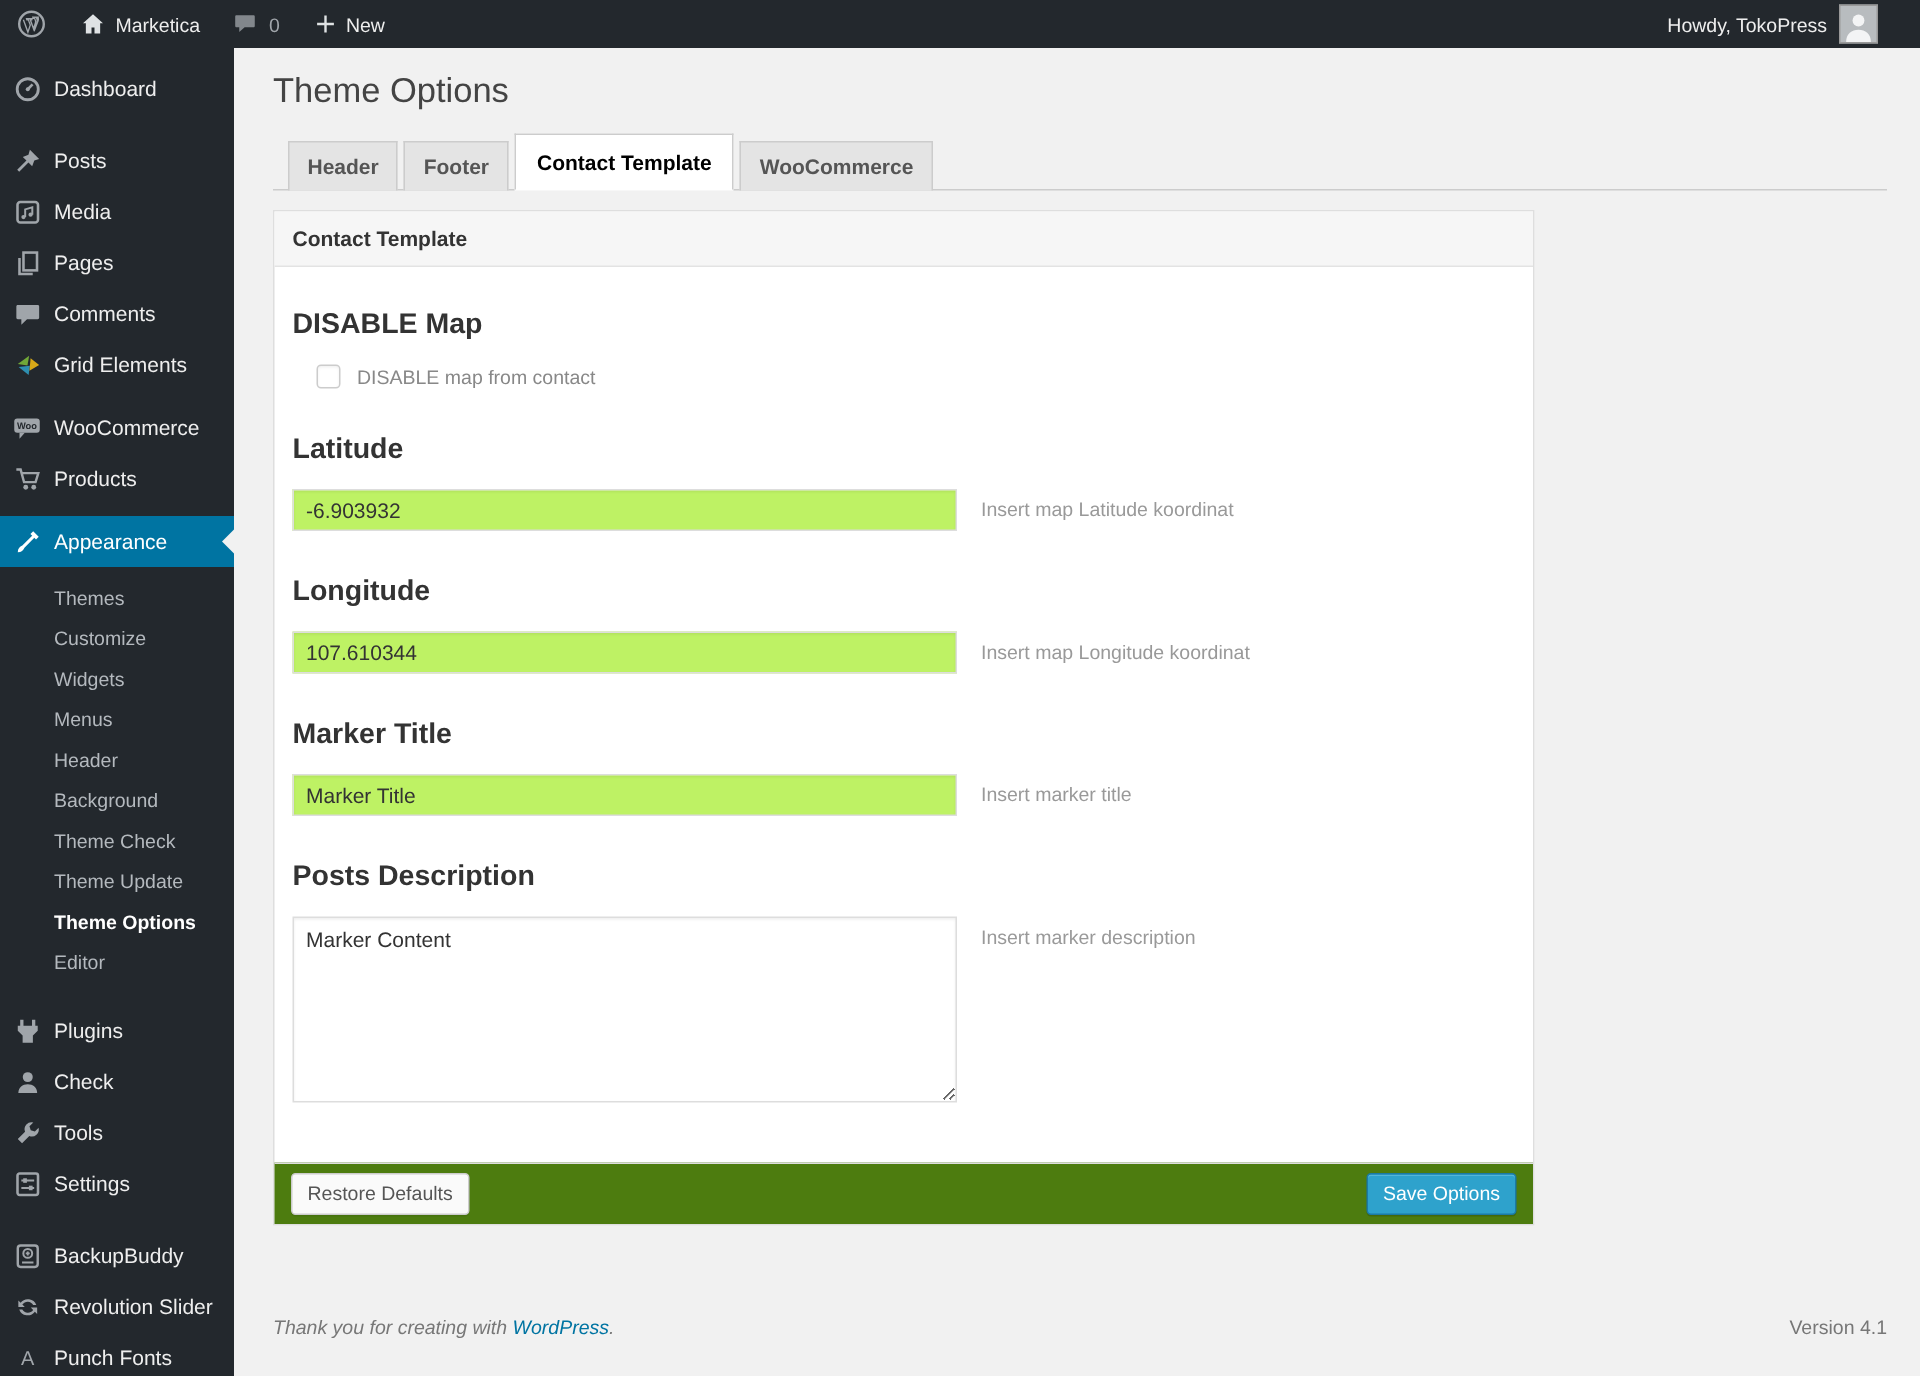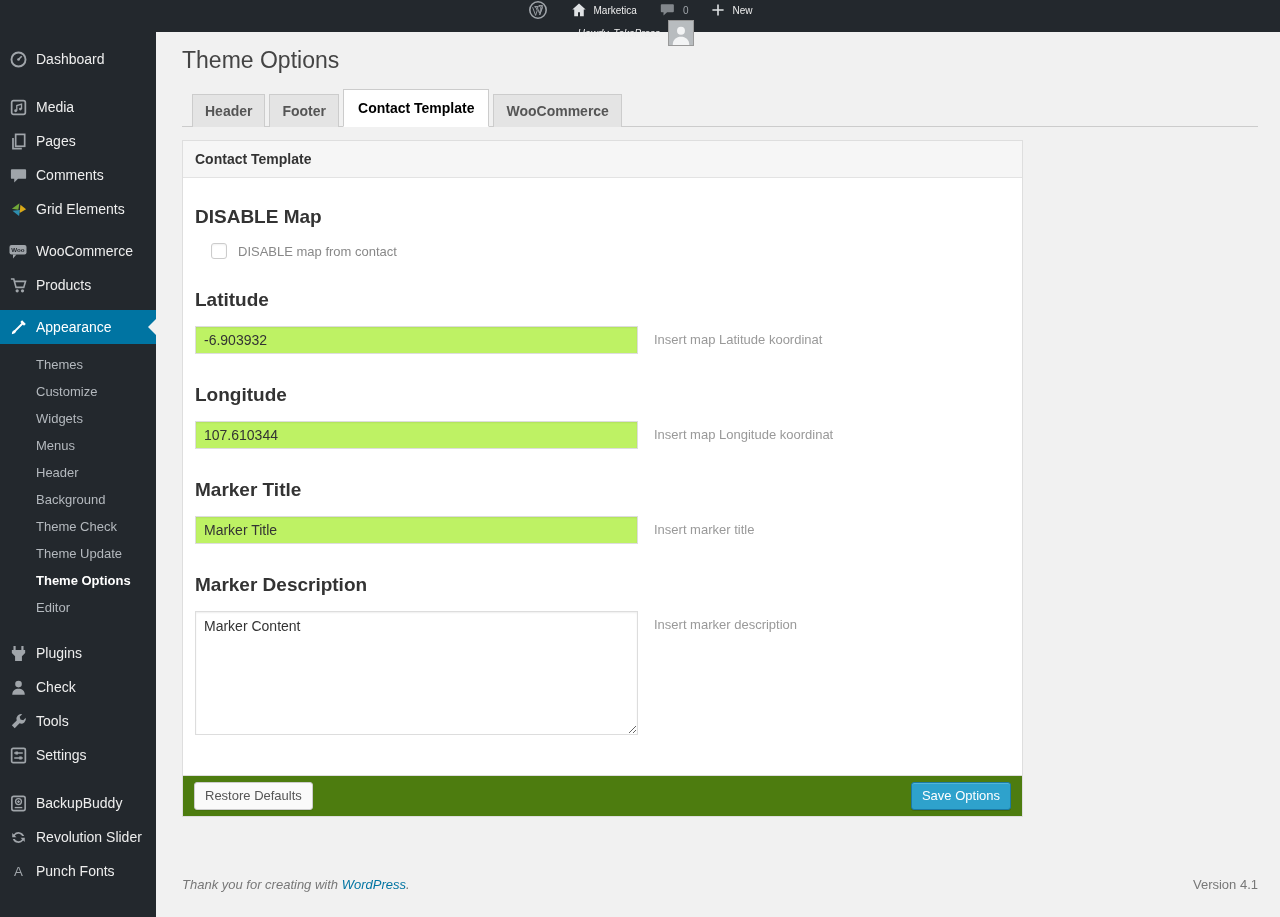--- a/index.html
+++ b/index.html
@@ -6,30 +6,29 @@
   html,body { width:1280px; height:917px; }
   body {
     font-family:"Liberation Sans", sans-serif;
     background:#f1f1f1;
     color:#444;
     overflow:hidden;
   }
   
   #adminbar {
     position:fixed; top:0; left:0; right:0; height:32px;
-    background:#23282d; color:#eee; font-size:10px;
-    display:flex; align-items:center; justify-content:space-between;
+    background:#23282d; color:#eee; font-size:13px;
+    display:flex; justify-content:space-between;
     z-index:50;
-    flex-direction:column;
   }
   .ab-left { display:flex; align-items:center; height:100%; }
   .ab-item { display:flex; align-items:center; gap:6px; padding:0 11px; height:100%; cursor:pointer; }
   .ab-item svg { display:block; }
   .ab-count { color:#a0a5aa; }
-  .ab-right { display:flex; align-items:center; height:100%; padding-right:8px;font-style:italic; }
+  .ab-right { display:flex; align-items:center; height:100%; padding-right:28px; }
   .howdy { display:flex; align-items:center; gap:8px; cursor:pointer; }
   .avatar {
     width:26px; height:26px; background:#b8bcbf; border:1px solid #999;
     display:flex; align-items:flex-end; justify-content:center; overflow:hidden;
   }
   
   #sidebar {
     position:fixed; top:32px; left:0; bottom:0; width:156px;
     background:#23282d; overflow:hidden; padding-top:10px; z-index:40;
   }
@@ -174,20 +173,28 @@
           <circle cx="10" cy="10" r="7.4" fill="none" stroke="currentColor" stroke-width="2"></circle>
           <path d="M10 10l3.4-3.4" stroke="currentColor" stroke-width="1.8"></path>
           <circle cx="10" cy="10" r="1.4" fill="currentColor"></circle>
         </svg>
     </span>
     <span>Dashboard</span>
   </div>
 
   <div class="menu-sep"></div>
 
+  <div class="menu-item">
+    <span class="micon">
+      <svg width="19" height="19" viewBox="0 0 20 20">
+          <path d="M11.5 2l6.5 6.5-3.4 1-1.5 4-2.6-2.6L4 17.4 2.6 16l6.5-6.5L6.5 7l4-1.6z" fill="currentColor"></path>
+        </svg>
+    </span>
+    <span>Posts</span>
+  </div>
   <div class="menu-item">
     <span class="micon">
       <svg width="19" height="19" viewBox="0 0 20 20">
           <rect x="2.8" y="2.8" width="14.4" height="14.4" rx="2" fill="none" stroke="currentColor" stroke-width="1.8"></rect>
           <path d="M8.2 13.4V8l5-1.5v5.2" fill="none" stroke="currentColor" stroke-width="1.4"></path>
           <circle cx="7" cy="13.4" r="1.5" fill="currentColor"></circle>
           <circle cx="12" cy="11.7" r="1.5" fill="currentColor"></circle>
         </svg>
     </span>
     <span>Media</span>
@@ -379,21 +386,21 @@
 
       <div class="field">
         <div class="field-label">Marker Title</div>
         <div class="field-row">
           <input type="text" class="text-input" value="Marker Title" style="">
           <span class="hint">Insert marker title</span>
         </div>
       </div>
 
       <div class="field" style="margin-bottom:20px;">
-        <div class="field-label">Marker Description</div>
+        <div class="field-label">Posts Description</div>
         <div class="field-row">
           <textarea class="textarea-input" style="">Marker Content</textarea>
           <span class="hint">Insert marker description</span>
         </div>
       </div>
 
     </div>
 
     <div class="panel-footer">
       <button class="btn btn-secondary">Restore Defaults</button>

